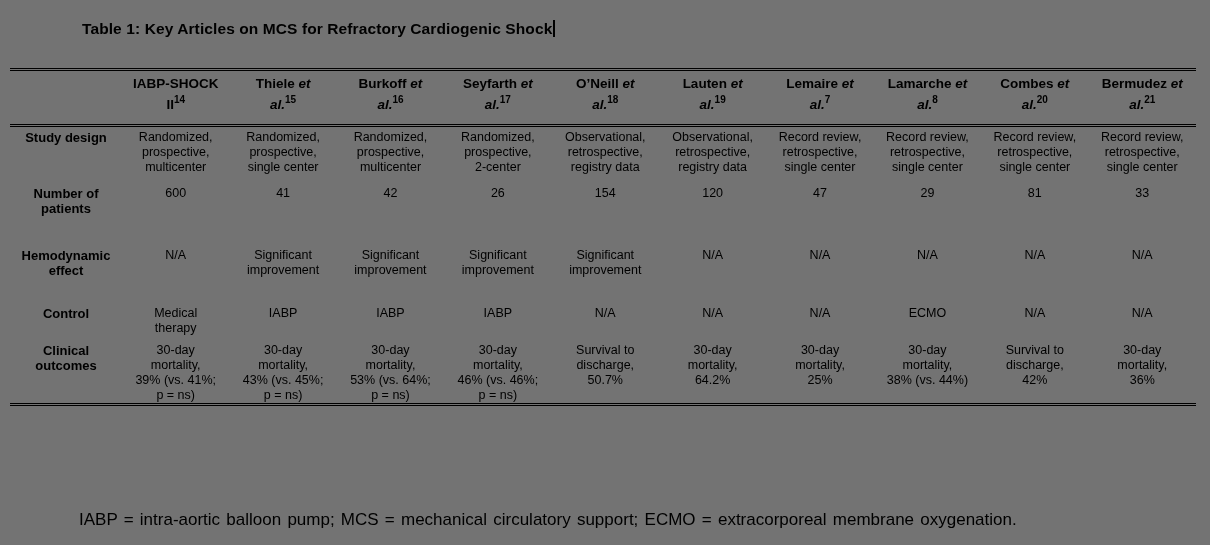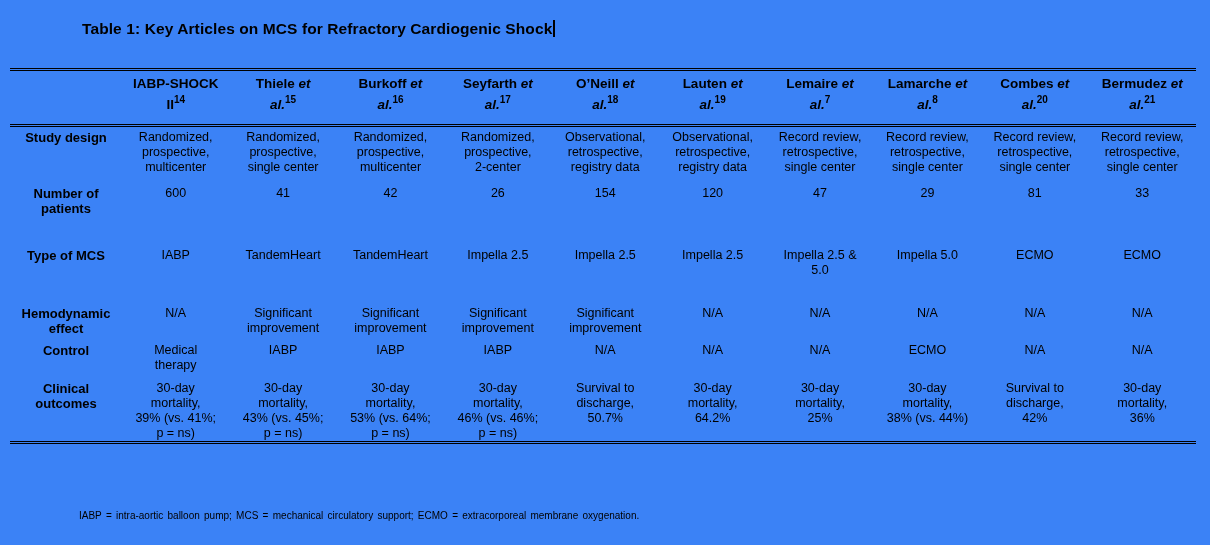--- a/index.html
+++ b/index.html
@@ -1,19 +1,19 @@
 <!DOCTYPE html>
 <html><head>
 <meta charset="utf-8">
 <style>
   * { margin: 0; padding: 0; box-sizing: border-box; }
   html, body { width: 1210px; height: 545px; background: #ffffff; }
   body { font-family: "Liberation Sans", "DejaVu Sans", sans-serif; color: #000; position: relative; }
 
-  .page { position: absolute; inset: 0; background: #3b82f6; }
+  .page { position: absolute; inset: 0; background: #737373; }
 
   .doc-title {
     position: absolute; left: 82px; top: 20px;
     font-size: 15.5px; font-weight: bold; letter-spacing: 0.1px;
     white-space: nowrap;
   }
   .text-cursor {
     display: inline-block; width: 1.5px; height: 17px;
     background: #000; margin-left: 1px; vertical-align: -3px;
   }
@@ -48,21 +48,21 @@
   tbody tr:nth-child(2) { height: 62px; }
   tbody tr:nth-child(3) { height: 58px; }
   tbody tr:nth-child(4) { height: 37px; }
   tbody tr:nth-child(5) { height: 38px; }
   tbody tr:nth-child(6) { height: 63px; }
   tbody tr:nth-child(7) { height: 73px; }
   tbody tr:last-child td { border-bottom: 3px double #000; }
 
   .footnote {
     position: absolute; left: 79px; top: 510px;
-    font-size: 10px; word-spacing: 1.5px; white-space: nowrap;
+    font-size: 17px; word-spacing: 1.5px; white-space: nowrap;
   }
 </style>
 </head>
 <body>
 
 <div class="page">
 
   <div class="doc-title">
     <span>Table 1: Key Articles on MCS for Refractory Cardiogenic Shock</span><span class="text-cursor"></span>
   </div>
@@ -168,34 +168,20 @@
           <td>42</td>
           <td>26</td>
           <td>154</td>
           <td>120</td>
           <td>47</td>
           <td>29</td>
           <td>81</td>
           <td>33</td>
         </tr>
         <tr>
-          <td class="rowlabel">Type of MCS</td>
-          <td>IABP</td>
-          <td>TandemHeart</td>
-          <td>TandemHeart</td>
-          <td>Impella 2.5</td>
-          <td>Impella 2.5</td>
-          <td>Impella 2.5</td>
-          <td>Impella 2.5 &amp;
-5.0</td>
-          <td>Impella 5.0</td>
-          <td>ECMO</td>
-          <td>ECMO</td>
-        </tr>
-        <tr>
           <td class="rowlabel">Hemodynamic
 effect</td>
           <td>N/A</td>
           <td>Significant
 improvement</td>
           <td>Significant
 improvement</td>
           <td>Significant
 improvement</td>
           <td>Significant

